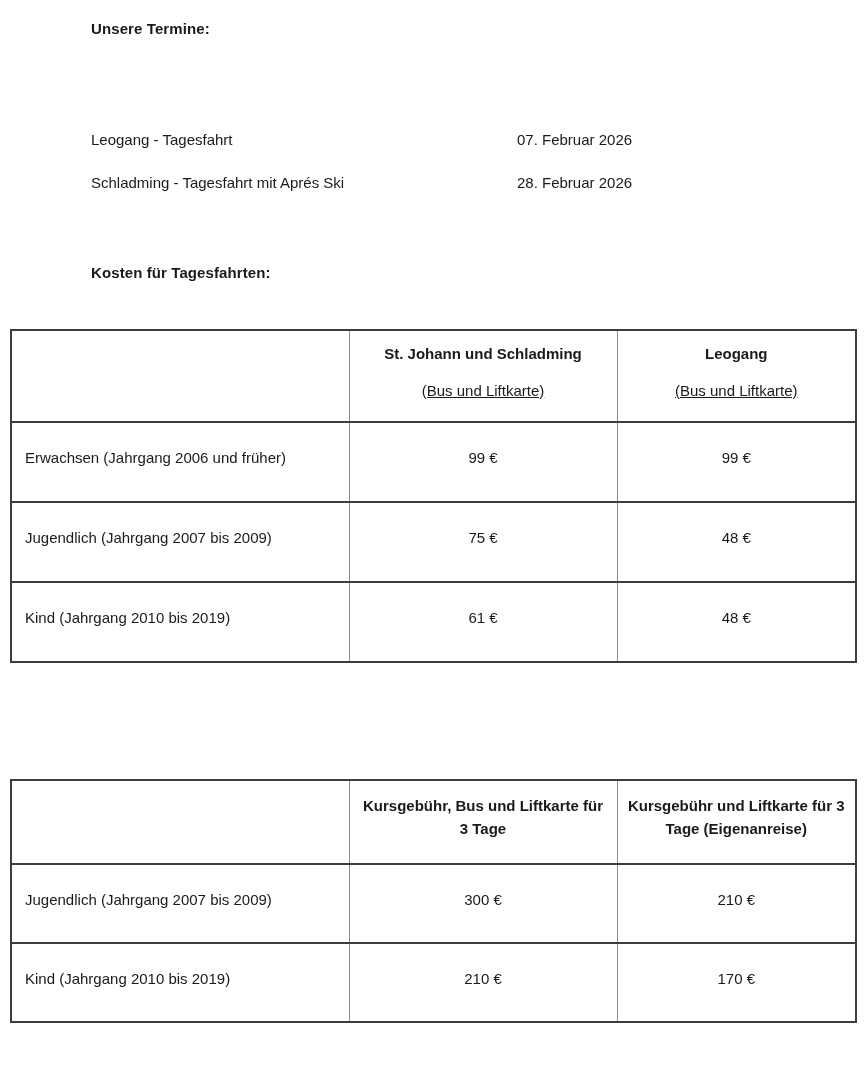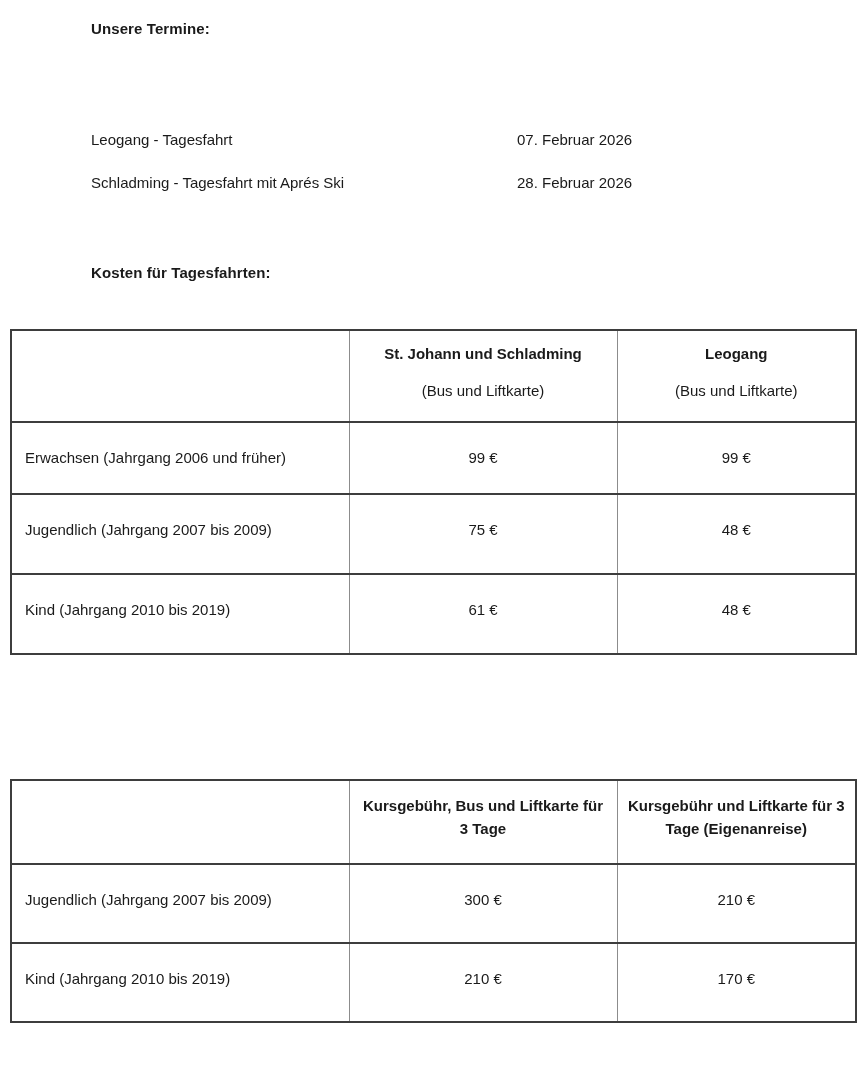--- a/index.html
+++ b/index.html
@@ -68,21 +68,21 @@
   tr.hdr td {
     text-align: center;
     padding: 14px 8px 8px 8px;
   }
   .col-title {
     font-weight: bold;
     line-height: 1.2;
   }
   .t1 .col-title { margin-bottom: 19px; }
   .t2 .col-title { line-height: 1.5; }
-  .col-sub { line-height: 1.2; }
+  .col-sub { line-height: 1.2; text-decoration: underline; }
 </style>
 </head>
 <body>
 
 <div class="page">
 
   <div class="heading" style="top:20px">Unsere Termine:</div>
 
   <div class="sched-row" style="top:131px">
     <span class="sched-label">Leogang - Tagesfahrt</span>
@@ -106,21 +106,21 @@
         <td></td>
         <td>
           <div class="col-title">St. Johann und Schladming</div>
           <div class="col-sub">(Bus und Liftkarte)</div>
         </td>
         <td>
           <div class="col-title">Leogang</div>
           <div class="col-sub">(Bus und Liftkarte)</div>
         </td>
       </tr>
-      <tr style="height:72px">
+      <tr style="height:80px">
         <td class="rowlabel">Erwachsen (Jahrgang 2006 und früher)</td>
         <td class="price">99 €</td>
         <td class="price">99 €</td>
       </tr>
       <tr style="height:80px">
         <td class="rowlabel">Jugendlich (Jahrgang 2007 bis 2009)</td>
         <td class="price">75 €</td>
         <td class="price">48 €</td>
       </tr>
       <tr style="height:80px">

